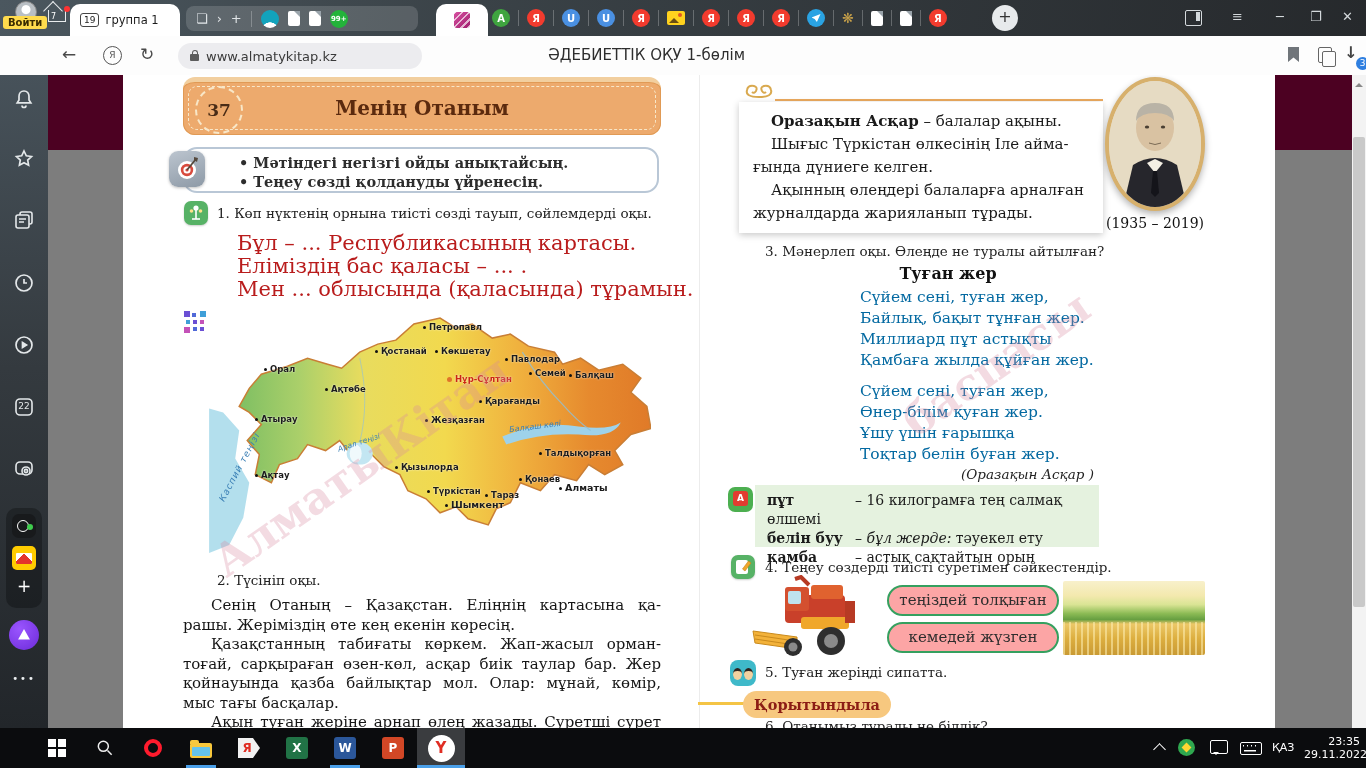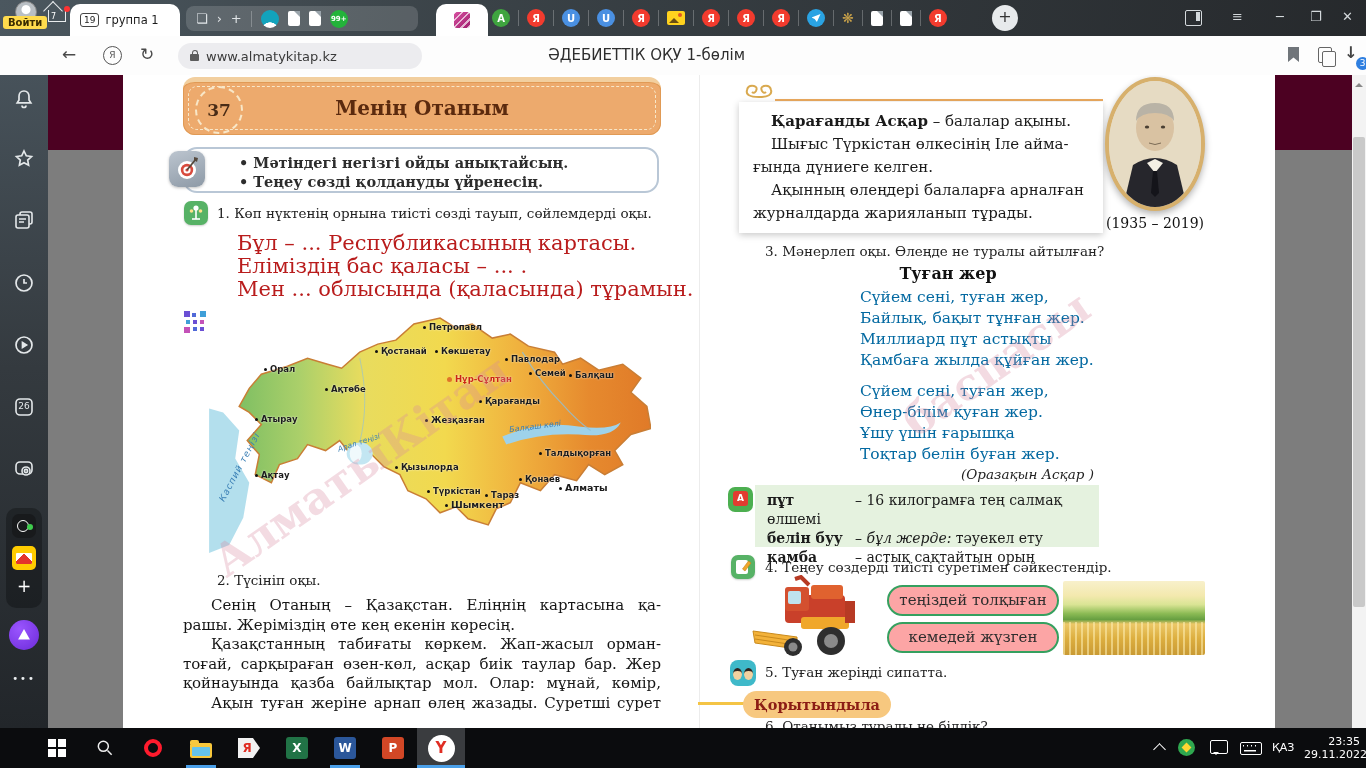--- a/index.html
+++ b/index.html
@@ -309,21 +309,21 @@
         </svg></span>
     <span class="side-ic" style="top:258px;">
       <svg viewBox="0 0 24 24" fill="none" stroke="#e4e8ea" stroke-width="1.7">
           <circle cx="12" cy="12" r="8"></circle>
           <path d="M10.5 9.5l4 2.5-4 2.5z" fill="#e4e8ea"></path>
         </svg></span>
     <span class="side-ic" style="top:320px;">
       <svg viewBox="0 0 24 24" fill="none" stroke="#e4e8ea" stroke-width="1.6">
           <rect x="4" y="4" width="16" height="16" rx="4"></rect>
         </svg>
-      <span style="position:absolute;left:0;top:6px;width:24px;text-align:center;font-size:9px;color:#e4e8ea;">26</span></span>
+      <span style="position:absolute;left:0;top:6px;width:24px;text-align:center;font-size:9px;color:#e4e8ea;">22</span></span>
     <span class="side-ic" style="top:382px;">
       <svg viewBox="0 0 24 24" fill="none" stroke="#e4e8ea" stroke-width="1.6">
           <rect x="4" y="5" width="16" height="12" rx="4"></rect>
           <circle cx="14" cy="14" r="4" fill="#3a4146" stroke="#e4e8ea"></circle>
           <circle cx="14" cy="14" r="1.6"></circle>
         </svg></span>
 
     <div class="pin-group">
       <span class="msgr"></span>
       <span class="mailic"></span>
@@ -441,35 +441,36 @@
       </div>
 
       <div class="task-txt" style="left:94px;top:497px;">2. Түсініп оқы.</div>
 
       <div class="paras">
         <div class="jl ind">Сенің Отаның – Қазақстан. Еліңнің картасына қа-</div>
         <div>рашы. Жеріміздің өте кең екенін көресің.</div>
         <div class="jl ind">Қазақстанның табиғаты көркем. Жап-жасыл орман-</div>
         <div class="jl">тоғай, сарқыраған өзен-көл, асқар биік таулар бар. Жер</div>
         <div class="jl">қойнауында қазба байлықтар мол. Олар: мұнай, көмір,</div>
+        <div>мыс тағы басқалар.</div>
         <div class="jl ind">Ақын туған жеріне арнап өлең жазады. Суретші сурет</div>
       </div>
 
       <div class="wm" style="left:80px;top:470px;">АлматыКітап</div>
 
       <div class="orn">
         <svg viewBox="0 0 34 18" style="width:34px;height:18px;" fill="none" stroke="#d9a94f" stroke-width="2">
           <path d="M16 14 Q2 14 4 7 Q5 2 11 3 Q15 4 13 8 Q11 11 9 9"></path>
           <path d="M16 14 Q30 14 28 7 Q27 2 21 3 Q17 4 19 8 Q21 11 23 9"></path>
         </svg>
       </div>
       <div class="topline"></div>
 
       <div class="author-card">
-        <div class="ind"><b>Қарағанды Асқар</b><span> – балалар ақыны.</span></div>
+        <div class="ind"><b>Оразақын Асқар</b><span> – балалар ақыны.</span></div>
         <div class="ind">Шығыс Түркістан өлкесінің Іле айма-</div>
         <div>ғында дүниеге келген.</div>
         <div class="ind">Ақынның өлеңдері балаларға арналған</div>
         <div>журналдарда жарияланып тұрады.</div>
       </div>
 
       <div class="portrait">
         <svg viewBox="0 0 92 126" style="width:92px;height:126px;">
           <rect width="92" height="126" fill="#e6dbc3"></rect>
           <ellipse cx="46" cy="47" rx="19" ry="23" fill="#d9c2a2"></ellipse>

